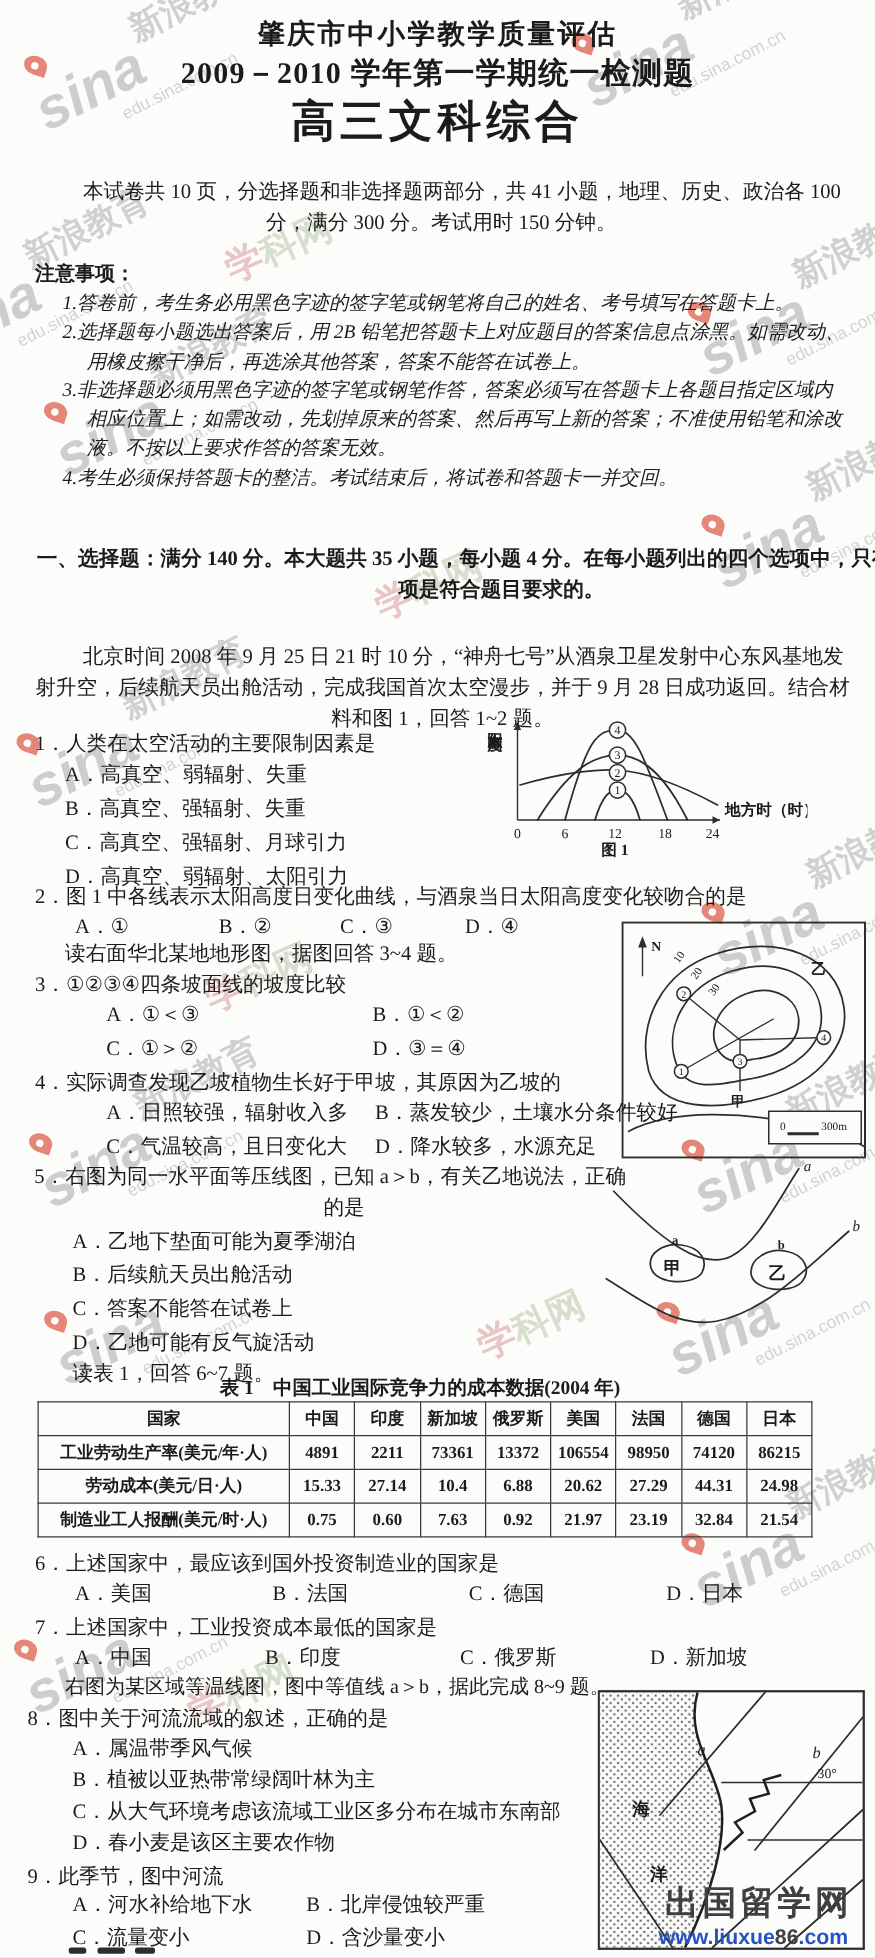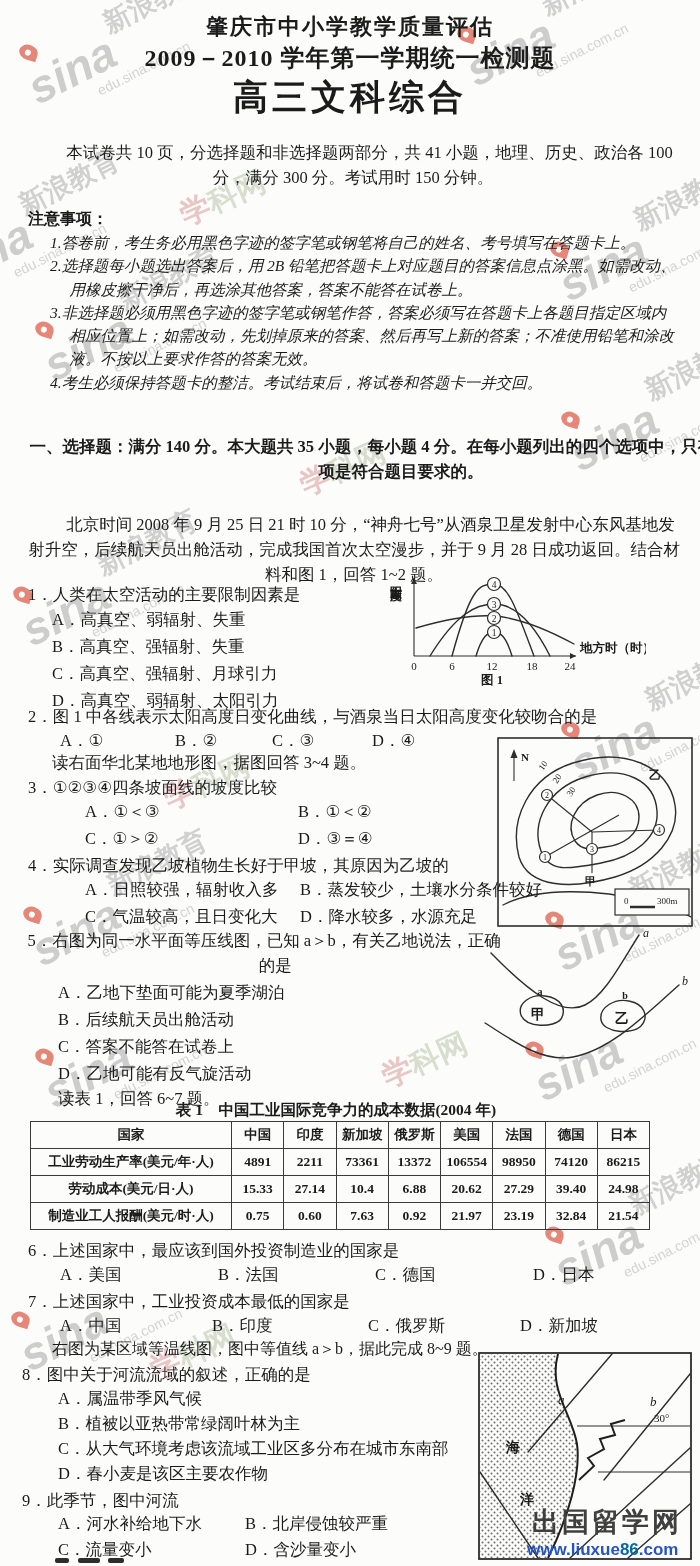--- a/index.html
+++ b/index.html
@@ -41,21 +41,21 @@
   .xkw-a{color:#d89a9a;}
   .xkw-b{color:#b9c6aa;}
   
   .cost-table{border-collapse:collapse;width:620px;table-layout:fixed;}
   .cost-table th,.cost-table td{border:1.6px solid #3a3a3a;font-size:13.5px;text-align:center;padding:2px 1px;height:22px;font-weight:bold;}
   .cost-table .c-first{width:198px;}
   .caption{font-size:15.5px;font-weight:bold;}
   
   .site-name{font-size:27px;color:#3f3f3f;letter-spacing:3px;font-weight:bold;}
   .site-url{font-size:17px;font-weight:bold;color:#2553c4;font-family:"Liberation Sans",sans-serif;}
-  .site-url .num{color:#0369a1;}
+  .site-url .num{color:#404040;}
   .frag{position:absolute;background:#2d2d2d;height:5px;border-radius:2px;z-index:3;}
 </style>
 </head>
 <body>
 
 <div class="page">
 
   <div class="wm" style="left:14px;top:58px">
     <span class="wm-flame"></span>
     <span class="wm-sina-text">sina</span>
@@ -327,21 +327,21 @@
         <td>86215</td>
       </tr>
       <tr>
         <td class="c-first">劳动成本(美元/日·人)</td>
         <td>15.33</td>
         <td>27.14</td>
         <td>10.4</td>
         <td>6.88</td>
         <td>20.62</td>
         <td>27.29</td>
-        <td>39.40</td>
+        <td>44.31</td>
         <td>24.98</td>
       </tr>
       <tr>
         <td class="c-first">制造业工人报酬(美元/时·人)</td>
         <td>0.75</td>
         <td>0.60</td>
         <td>7.63</td>
         <td>0.92</td>
         <td>21.97</td>
         <td>23.19</td>

